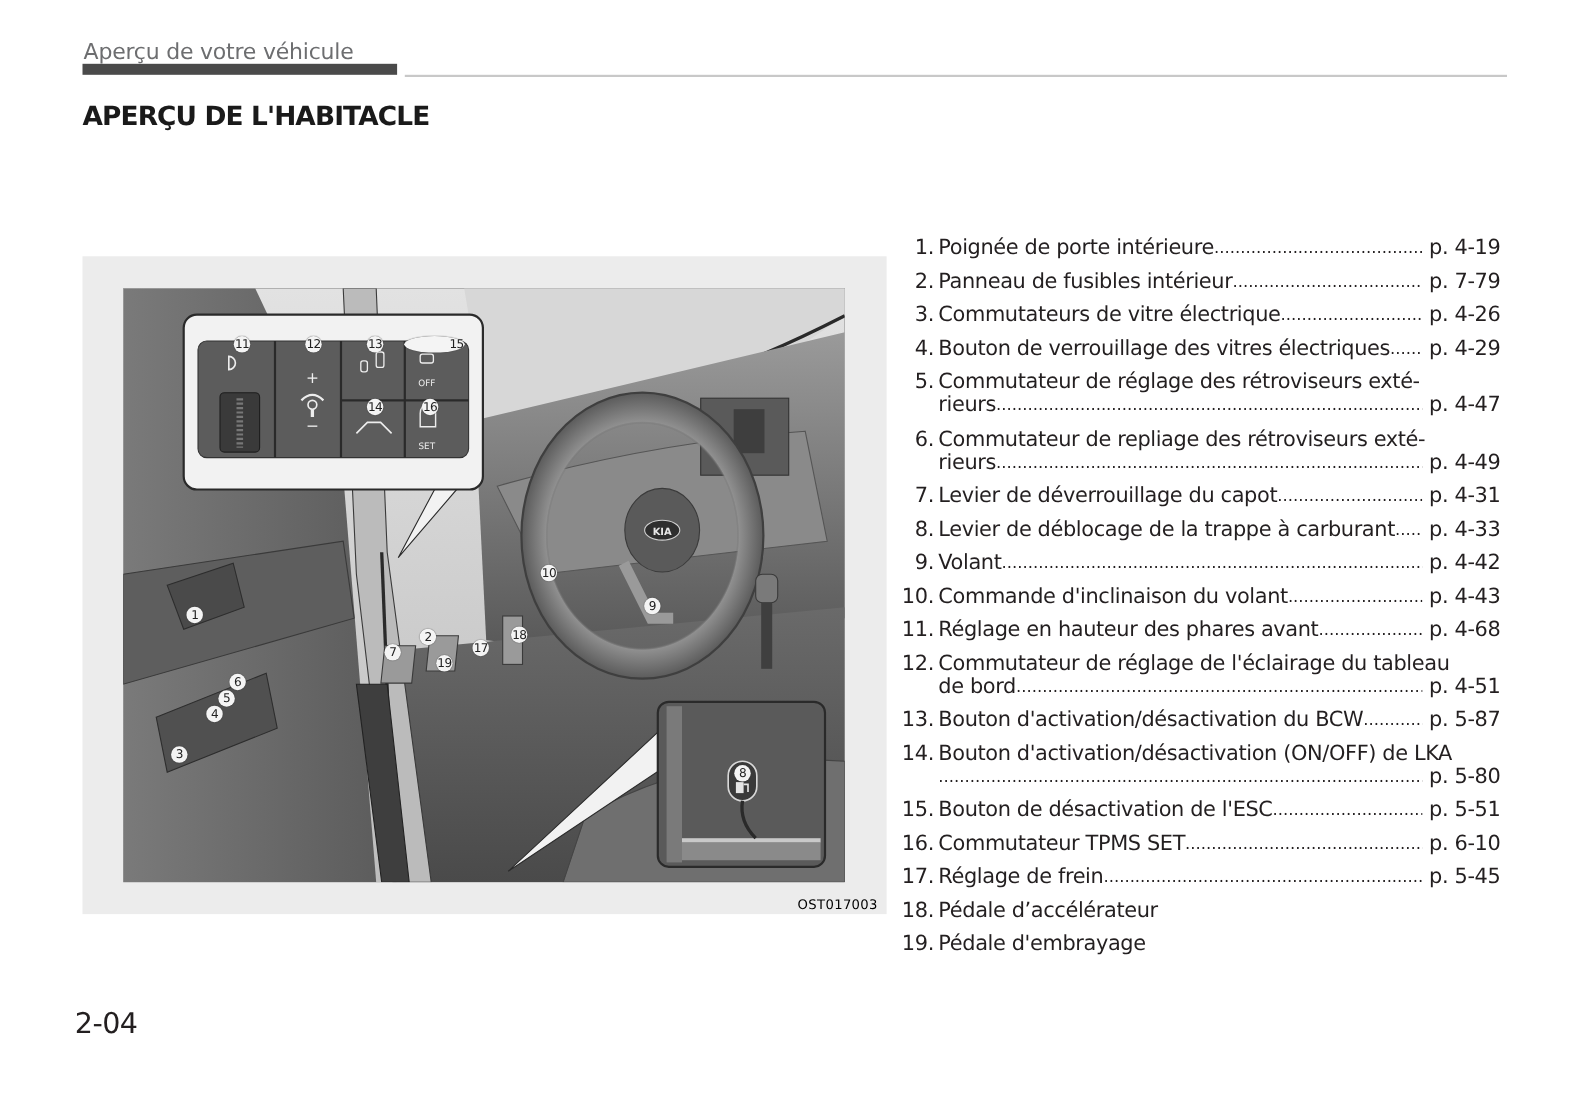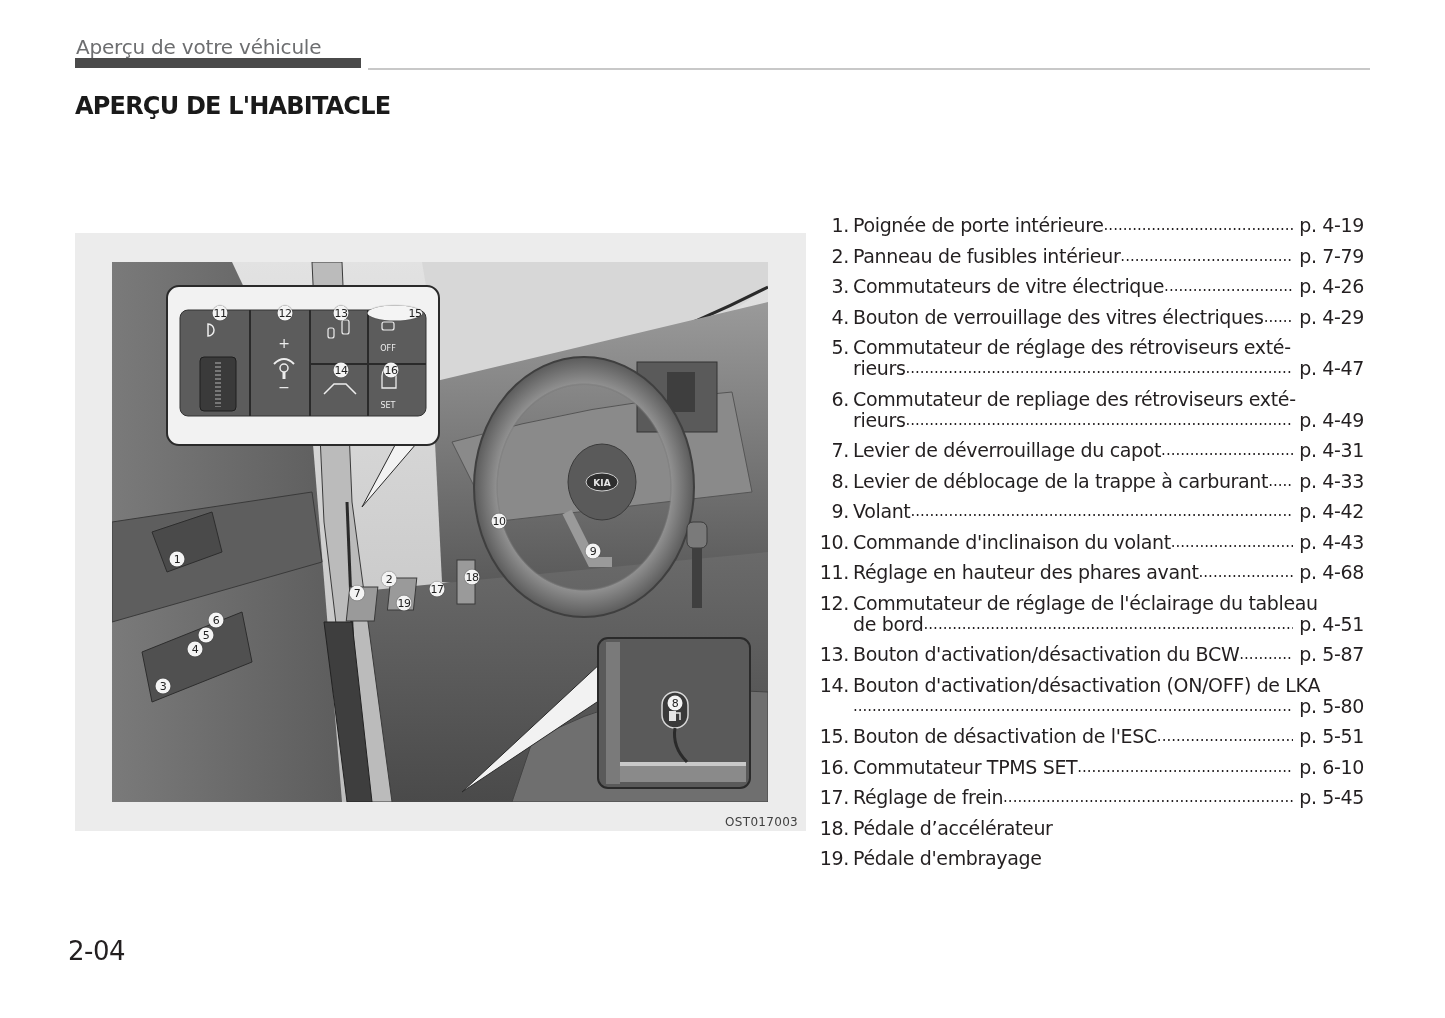--- a/index.html
+++ b/index.html
@@ -10,39 +10,39 @@
                    letter-spacing: -0.2px; font-weight: normal; }
   .section-bar { position: absolute; left: 75px; top: 58px; width: 286px; height: 10px; background: #4a4a4a; }
   .section-rule { position: absolute; left: 368px; top: 68px; width: 1002px; height: 2px; background: #c8c8c8; }
 
   .page-title { position: absolute; left: 75px; top: 92px; font-size: 24px; font-weight: bold;
                 font-family: "DejaVu Sans", sans-serif; letter-spacing: -0.8px; color: #1a1a1a; margin: 0; }
 
   .figure-panel { position: absolute; left: 75px; top: 233px; width: 731px; height: 598px; background: #ececec; }
   .figure-art { position: absolute; left: 37px; top: 29px; width: 656px; height: 540px; overflow: hidden;
                 background: #6e6e6e; }
-  .figure-code { position: absolute; right: 8px; bottom: 2px; font-size: 12px; color: #404040;
+  .figure-code { position: absolute; right: 8px; bottom: 2px; font-size: 12px; color: #000000;
                  font-family: "DejaVu Sans", sans-serif; letter-spacing: 0.3px; }
 
   .callout { position: absolute; width: 15px; height: 15px; border-radius: 50%; background: #f4f4f4;
              color: #222; font-size: 11px; font-weight: normal; line-height: 15px; text-align: center;
              font-family: "DejaVu Sans", sans-serif; box-shadow: 0 0 1px #333; transform: translate(-50%,-50%); letter-spacing: -0.6px; }
 
   .items { position: absolute; left: 818px; top: 211px; width: 546px; list-style: none; margin: 0; padding: 0;
            font-size: 19px; font-family: "DejaVu Sans", sans-serif; color: #231f20; letter-spacing: -0.35px; }
   .item { position: relative; line-height: 21px; padding: 4px 0 5.5px 0; }
   .item .num { position: absolute; left: 0; width: 31px; text-align: right; }
   .item .body { margin-left: 35px; }
   .line { display: flex; align-items: center; white-space: nowrap; }
   .line .txt { flex: 0 0 auto; }
   .line .dots { flex: 1 1 auto; overflow: hidden; white-space: nowrap; color: #231f20; letter-spacing: 0px; font-size: 15px; }
   .line .dots::before { content: "........................................................................................................................................................................................................................"; }
   .line .ref { flex: 0 0 auto; margin-left: 6px; }
 
-  .page-number { position: absolute; left: 68px; top: 936px; font-size: 26px; color: #231f20;
+  .page-number { position: absolute; left: 68px; top: 916px; font-size: 26px; color: #231f20;
                  font-family: "DejaVu Sans", sans-serif; letter-spacing: -0.5px; text-align: right; }
 </style>
 </head>
 <body>
 
 <div class="section-label">Aperçu de votre véhicule</div>
 <div class="section-bar"></div>
 <div class="section-rule"></div>
 
 <h1 class="page-title">APERÇU DE L'HABITACLE</h1>

